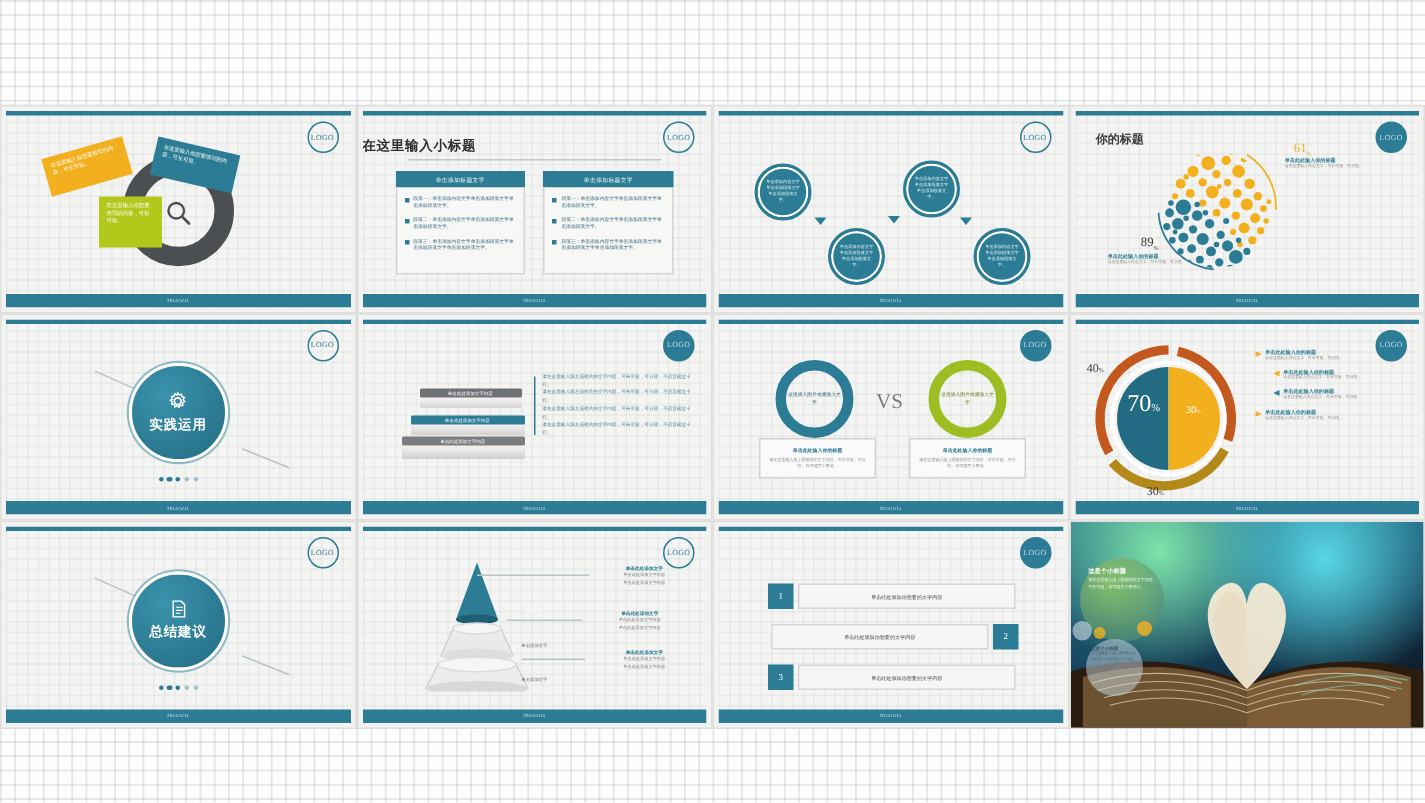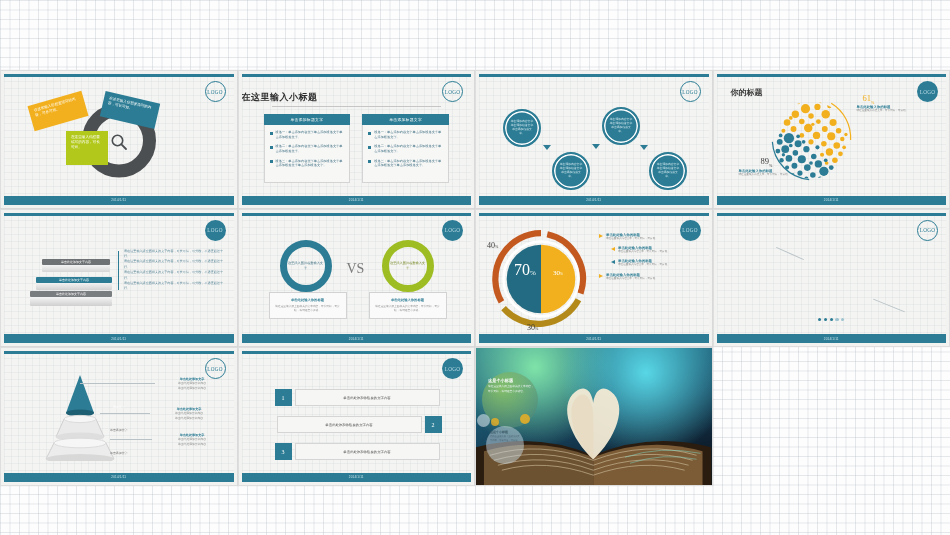--- a/index.html
+++ b/index.html
@@ -330,20 +330,45 @@
         <div style="position:absolute; left:22px; top:95px; width:74px;">
           <div class="lab-h">单击此处输入你的标题</div>
           <div class="lab-p">请在这里输入内容文字，可长可短，可分段。</div>
         </div>
         <div class="botbar">
           <span>2014/1/11</span>
         </div>
       </div>
     </div>
 
+    <div class="slide">
+      <div class="slide-inner">
+        <div class="topbar"></div>
+        <div class="logo outline">LOGO</div>
+        <div class="sec-line" style="left:58px; top:40px; width:30px; transform:rotate(24deg);"></div>
+        <div class="sec-line" style="right:40px; top:92px; width:34px; transform:rotate(22deg);"></div>
+        <div class="sec-circle">
+          <svg width="15" height="15" viewBox="0 0 24 24">
+            <path fill="none" stroke="#ffffff" stroke-width="1.8" d="M12 8.4a3.6 3.6 0 1 0 0 7.2 3.6 3.6 0 0 0 0-7.2z"></path>
+            <path fill="none" stroke="#ffffff" stroke-width="1.6" d="M12 3.2l1.5 2.1 2.5-.7.5 2.6 2.5.8-1.2 2.3 1.6 2.1-2.2 1.4.2 2.6-2.6-.2-1.4 2.2-2.1-1.6-2.3 1.2-.8-2.5-2.6-.5.7-2.5-2.1-1.5 2.1-1.5-.7-2.5 2.6-.5.8-2.5 2.3 1.2z"></path>
+          </svg>
+          <div class="sec-label">实践运用</div>
+        </div>
+        <div class="dots">
+          <i></i>
+            <i></i>
+          <i></i>
+            <i class="dim"></i>
+          <i class="dim"></i>
+        </div>
+        <div class="botbar">
+          <span>2014/1/11</span>
+        </div>
+      </div>
+    </div>
 
     <div class="slide">
       <div class="slide-inner">
         <div class="topbar"></div>
         <div class="logo">LOGO</div>
 
         <div class="book" style="left:26px; top:82px; width:82px; height:11px; background:linear-gradient(#fdfdfd,#cfcfcf);"></div>
         <div class="book" style="left:26px; top:78px; width:82px; height:6px; background:#7a7d80;">
           <div class="bk-txt" style="top:1.2px;">单击此处添加文字内容</div>
         </div>
@@ -447,20 +472,27 @@
         </div>
       </div>
     </div>
 
     <div class="slide">
       <div class="slide-inner">
         <div class="topbar"></div>
         <div class="logo outline">LOGO</div>
         <div class="sec-line" style="left:58px; top:40px; width:30px; transform:rotate(24deg);"></div>
         <div class="sec-line" style="right:40px; top:92px; width:34px; transform:rotate(22deg);"></div>
+        <div class="sec-circle">
+          <svg width="14" height="14" viewBox="0 0 24 24">
+            <path fill="none" stroke="#fff" stroke-width="1.7" d="M6 3h9l4 4v14H6z"></path>
+            <path fill="none" stroke="#fff" stroke-width="1.4" d="M9 10h8M9 13.5h8M9 17h5"></path>
+          </svg>
+          <div class="sec-label">总结建议</div>
+        </div>
         <div class="dots">
           <i></i>
             <i></i>
           <i></i>
             <i class="dim"></i>
           <i class="dim"></i>
         </div>
         <div class="botbar">
           <span>2014/1/11</span>
         </div>

